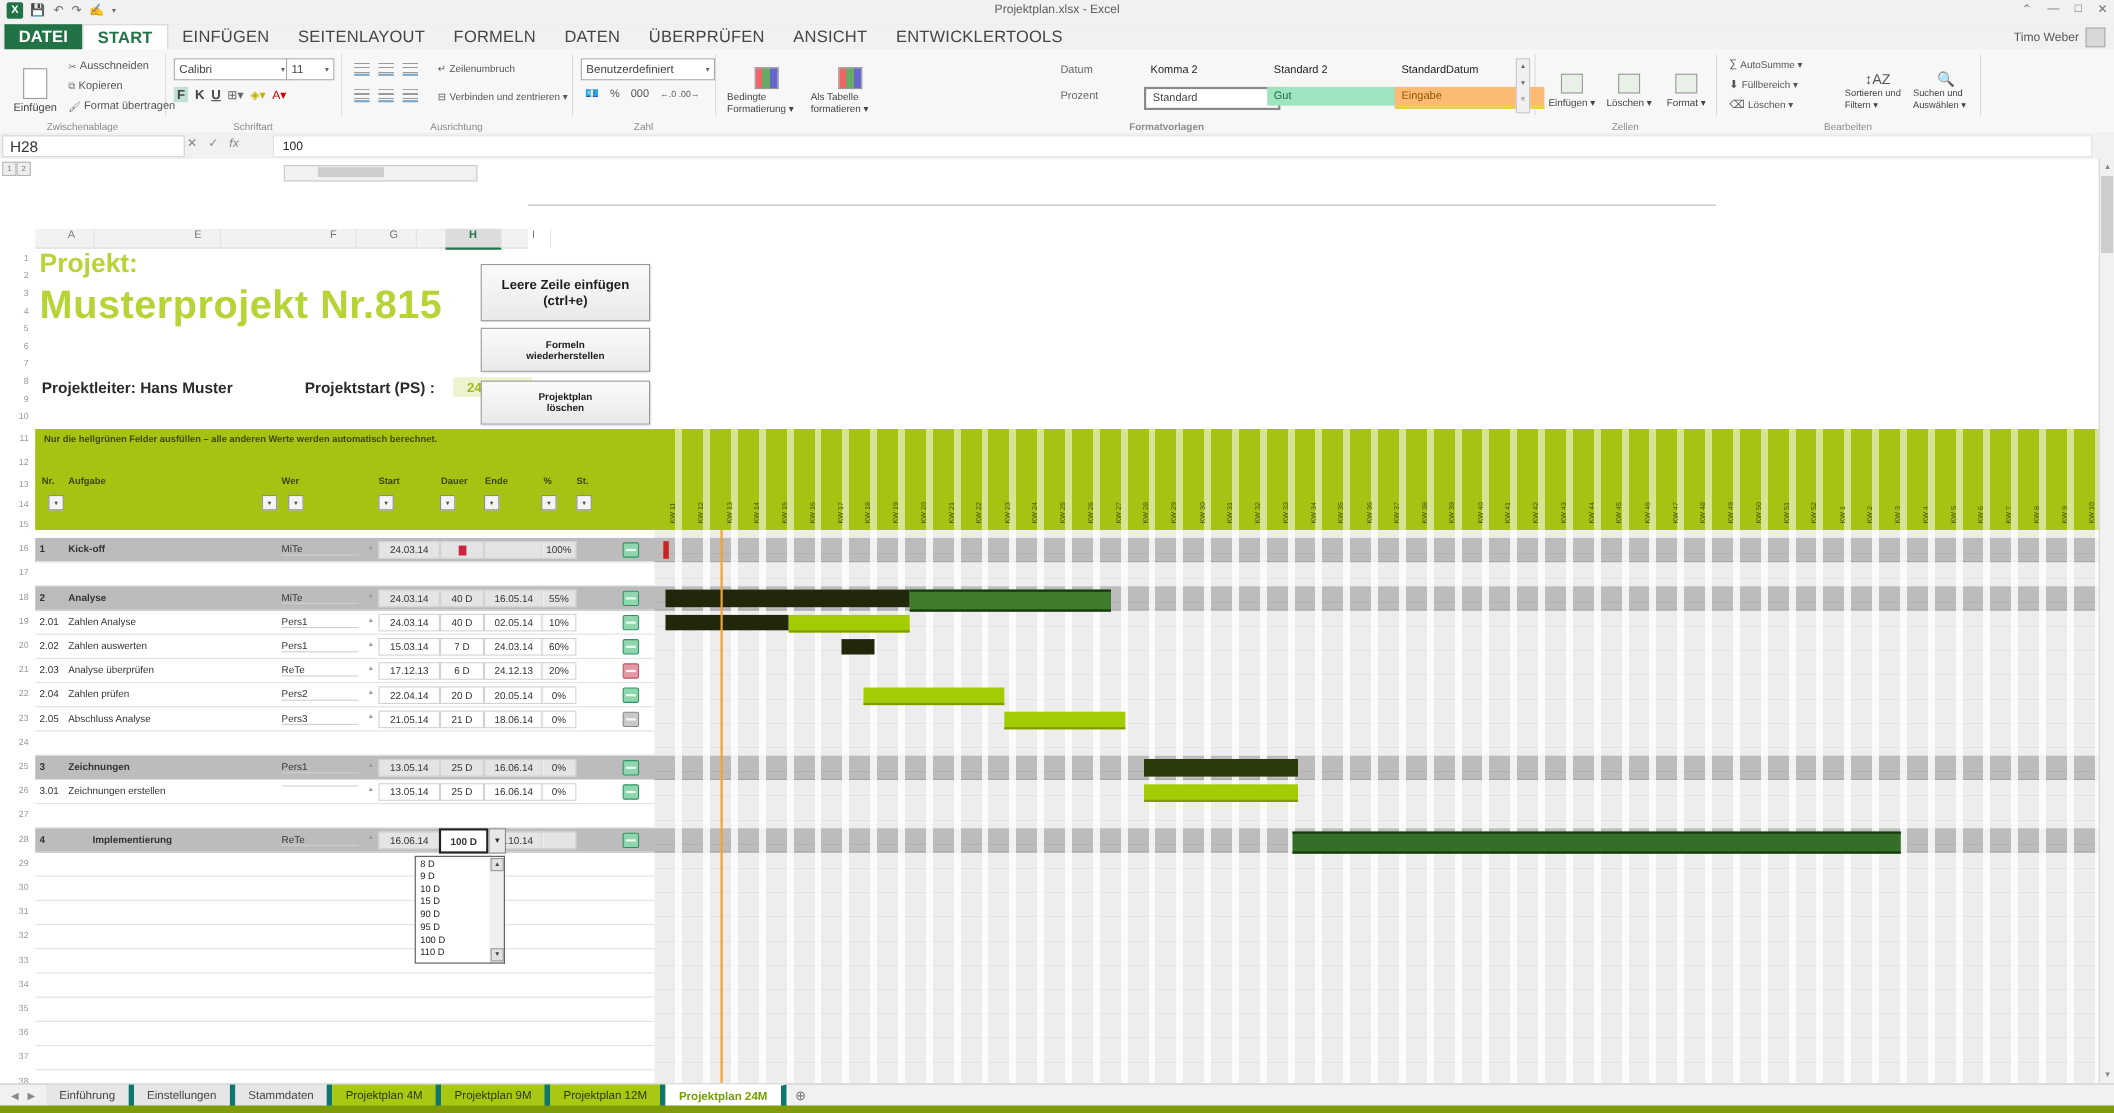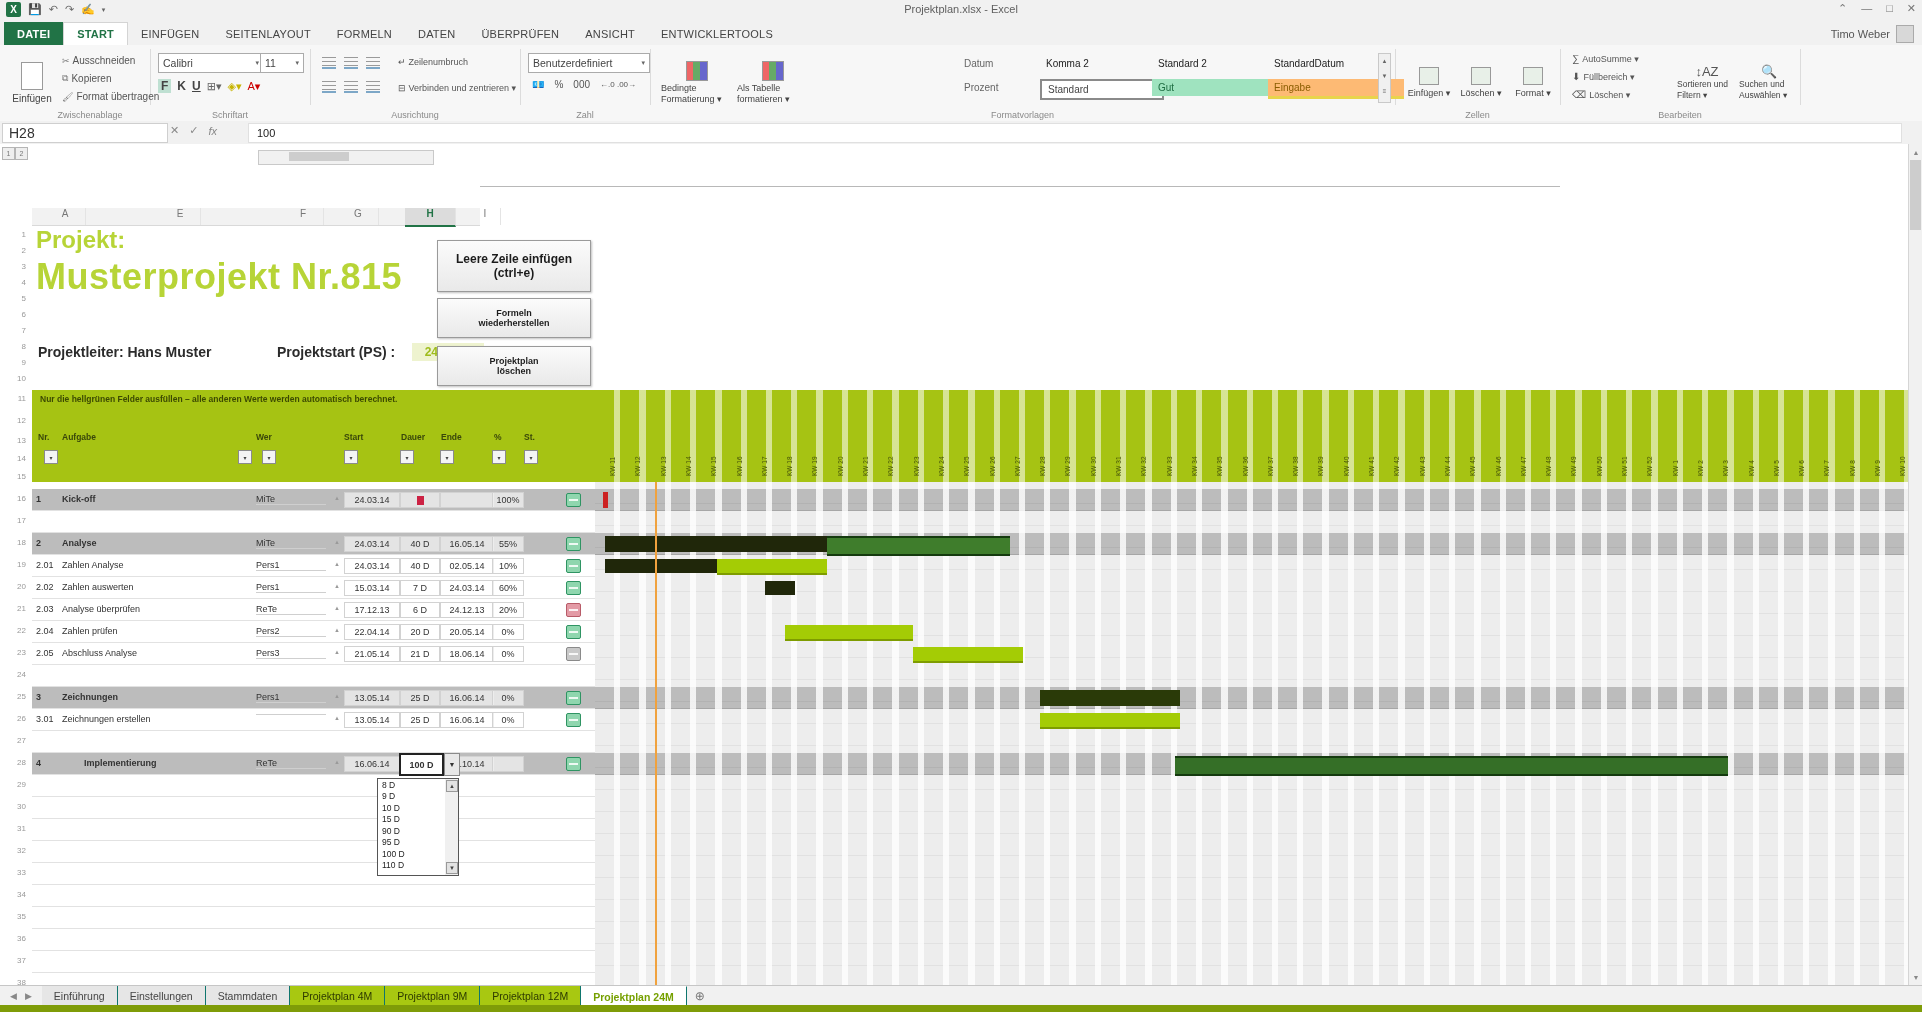--- a/index.html
+++ b/index.html
@@ -10,21 +10,21 @@
   #titlebar{left:0;top:0;width:1922px;height:22px;background:#f1f1f1;border-bottom:1px solid #e3e3e3;}
   .qat{left:6px;top:2px;display:flex;gap:7px;align-items:center;font-size:11px;color:#555;}
   .xlogo{width:15px;height:15px;background:#217346;color:#fff;font-size:10px;font-weight:bold;
          display:flex;align-items:center;justify-content:center;border-radius:2px;}
   .qbtn{font-size:11px;color:#6a6a6a;}
   #title-text{left:0;right:0;top:3px;text-align:center;font-size:11px;color:#5f5f5f;}
   .winctl{right:6px;top:2px;display:flex;gap:14px;font-size:11px;color:#777;}
   
   #ribbontabs{left:0;top:22px;width:1922px;height:23px;background:#f1f1f1;}
   .rtabs{display:flex;height:23px;align-items:stretch;padding-left:4px;}
-  .rtab{padding:4px 13px;font-size:11px;display:flex;align-items:center;color:#444;letter-spacing:.2px;}
+  .rtab{padding:4px 13px;font-size:15px;display:flex;align-items:center;color:#444;letter-spacing:.2px;}
   .rtab.file{background:#217346;color:#fff;font-weight:bold;}
   .rtab.active{background:#fff;color:#217346;border:1px solid #d4d4d4;border-bottom:none;font-weight:bold;}
   #ribbon-user{right:8px;top:25px;display:flex;gap:6px;align-items:center;font-size:11px;color:#555;}
   .avatar{width:16px;height:16px;background:#d8d8d8;border:1px solid #aaa;}
   
   #ribbon{left:0;top:45px;width:1922px;height:76px;background:#f7f7f7;border-bottom:1px solid #d0d0d0;font-size:10px;color:#444;}
   .gsep{position:absolute;top:4px;bottom:16px;width:1px;background:#dcdcdc;}
   .glabel{position:absolute;bottom:1px;font-size:9px;color:#8a8a8a;text-align:center;}
   .bigbtn{position:absolute;display:flex;flex-direction:column;align-items:center;justify-content:center;
           border:1px solid transparent;text-align:left;line-height:11px;}
@@ -97,21 +97,21 @@
   #vscroll{left:1908px;top:0px;width:14px;height:841px;background:#f1f1f1;border-left:1px solid #d5d5d5;}
   .scrbtn{position:absolute;width:12px;height:12px;background:#f1f1f1;font-size:7px;color:#888;
           display:flex;align-items:center;justify-content:center;}
   #vthumb{position:absolute;left:1px;top:16px;width:11px;height:70px;background:#cdcdcd;}
   #hslider{left:258px;top:6px;width:174px;height:13px;background:#f1f1f1;border:1px solid #c9c9c9;}
   #hthumb{position:absolute;left:30px;top:1px;width:60px;height:9px;background:#cdcdcd;}
   
   #sheettabs{left:0;top:985px;width:1922px;height:20px;background:#f1f1f1;border-top:1px solid #c6c6c6;
              display:flex;align-items:stretch;}
   .tabnav{display:flex;align-items:center;gap:8px;padding:0 10px;font-size:9px;color:#888;}
-  .stab{display:flex;align-items:center;padding:0 12px;font-size:10.5px;color:#444;border-right:1px solid #0f766e;background:#e6e6e6;}
+  .stab{display:flex;align-items:center;padding:0 12px;font-size:10.5px;color:#444;border-right:5px solid #0f766e;background:#e6e6e6;}
   .stab.green{background:#a8c811;color:#2d3a00;}
   .stab.active{background:#fff;color:#76a000;font-weight:bold;border-top:1px solid #fff;}
   .addsheet{display:flex;align-items:center;padding:0 8px;color:#777;font-size:12px;}
   #statusbar{left:0;top:1005px;width:1922px;height:7px;background:#7f9c08;}
 </style>
 </head>
 <body>
 
 <div id="app">
 
@@ -152,25 +152,25 @@
   </div>
 
   <div class="abs" id="ribbon">
       <div class="gsep" style="left: 150px;"></div>
       <div class="gsep" style="left: 310px;"></div>
       <div class="gsep" style="left: 520px;"></div>
       <div class="gsep" style="left: 650px;"></div>
       <div class="gsep" style="left: 1395px;"></div>
       <div class="gsep" style="left: 1560px;"></div>
       <div class="gsep" style="left: 1800px;"></div>
-      <div class="glabel" style="left: 0px; width: 150px; padding-left: 15px;">Zwischenablage </div>
+      <div class="glabel" style="left: 0px; width: 150px;">Zwischenablage </div>
       <div class="glabel" style="left: 150px; width: 160px;">Schriftart </div>
       <div class="glabel" style="left: 310px; width: 210px;">Ausrichtung </div>
       <div class="glabel" style="left: 520px; width: 130px;">Zahl </div>
-      <div class="glabel" style="left: 650px; width: 745px;">Formatvorlagen </div>
+      <div class="glabel" style="left: 688px; width: 745px; font-weight: bold;">Formatvorlagen </div>
       <div class="glabel" style="left: 1395px; width: 165px;">Zellen </div>
       <div class="glabel" style="left: 1560px; width: 240px;">Bearbeiten </div>
       <div class="bigbtn" style="left: 8px; top: 6px; width: 46px; height: 62px; font-size: 10px; color: rgb(68, 68, 68);">
         <div style="width: 20px; height: 26px; border: 1px solid rgb(154, 154, 154); background: rgb(255, 255, 255); margin-bottom: 3px;"></div>
         <div>Einfügen</div>
       </div>
       <div class="smallrow" style="left: 62px; top: 10px;">
         <div style="font-size: 9px; color: rgb(119, 119, 119);">✂</div>
         <div>Ausschneiden</div>
       </div>

